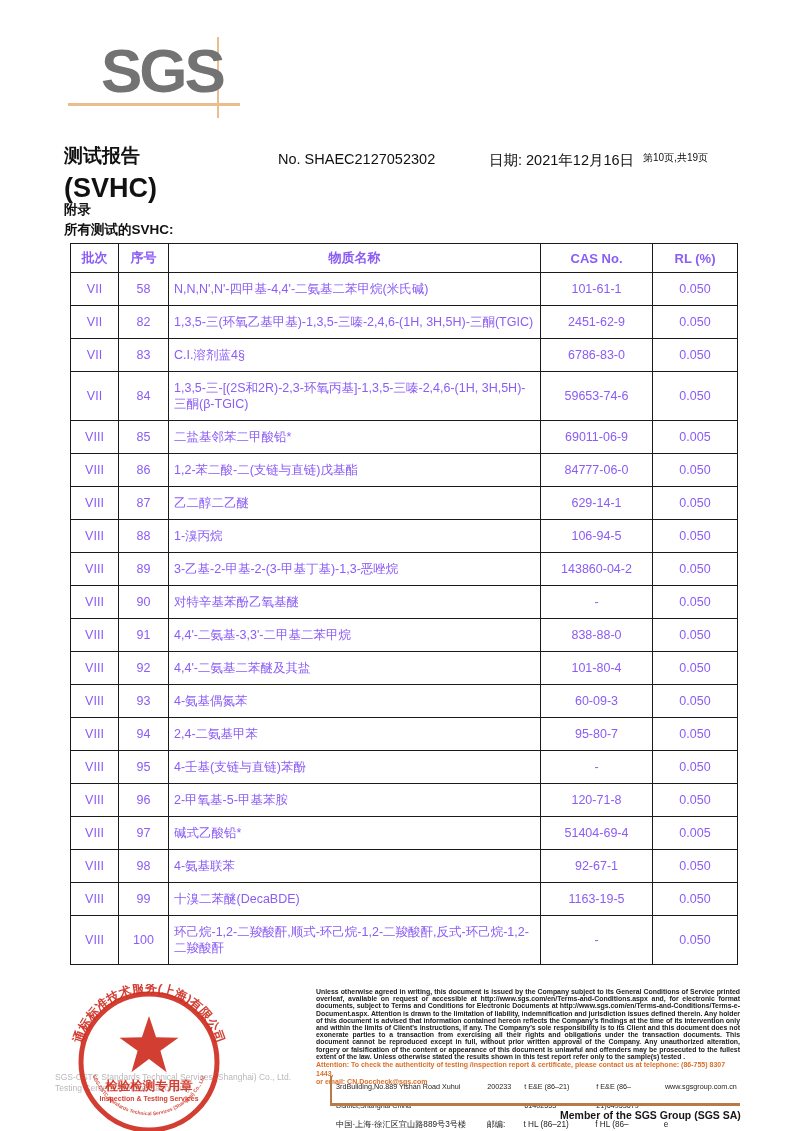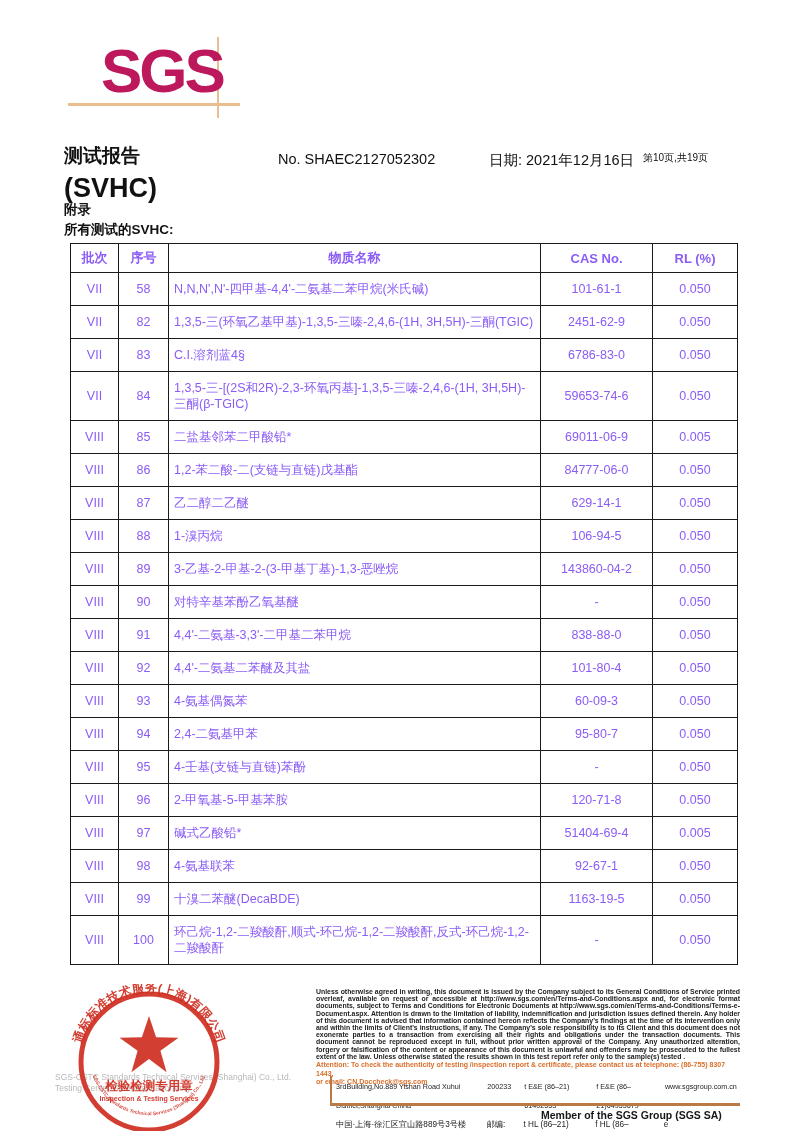--- a/index.html
+++ b/index.html
@@ -6,21 +6,21 @@
   html,body { background:#ffffff; }
   .page {
     position:relative; width:800px; height:1131px; margin:0 auto;
     background:#ffffff; overflow:hidden;
     font-family:"Liberation Sans","DejaVu Sans",sans-serif; color:#111;
   }
   
   .logo-text {
     position:absolute; left:101px; top:40px;
     font-size:62px; font-weight:800; letter-spacing:-3px;
-    color:#be185d; line-height:1;
+    color:#737373; line-height:1;
   }
   .logo-hline { position:absolute; left:68px; top:103px; width:172px; height:3px; background:#e9bd8e; }
   .logo-vline { position:absolute; left:217px; top:37px; width:2px; height:81px; background:#e9bd8e; }
   
   .title1 { position:absolute; left:64px; top:143px; font-size:19px; font-weight:bold; }
   .title2 { position:absolute; left:64px; top:173px; font-size:27px; font-weight:bold; }
   .report-no { position:absolute; left:278px; top:151px; font-size:14.5px; }
   .date     { position:absolute; left:489px; top:151px; font-size:14.5px; }
   .pageinfo { position:absolute; left:643px; top:151px; font-size:10px; }
   .annex    { position:absolute; left:64px; top:201px; font-size:13.5px; font-weight:bold; }
@@ -57,21 +57,21 @@
   .addr-block { position:absolute; left:336px; top:1077px; width:401px; font-size:7.2px; color:#1c1c1c; }
   .addr-row { display:flex; align-items:flex-start; line-height:19px; }
   .addr-row .c1 { width:172px; }
   .addr-row .c1b{ width:42px; }
   .addr-row .c2 { width:82px; }
   .addr-row .c3 { width:78px; }
   .addr-row .c4 { width:82px; text-align:left; }
   .addr-row.cn { font-size:8.2px; }
   .addr-vline { position:absolute; left:330px; top:1076px; width:2px; height:28px; background:#b97a45; }
   .addr-hline { position:absolute; left:330px; top:1103px; width:410px; height:3px; background:#b97a45; }
-  .member { position:absolute; left:541px; top:1109px; font-size:10.5px; font-weight:600; color:#161616;text-align:center; }
+  .member { position:absolute; left:560px; top:1109px; font-size:10.5px; font-weight:600; color:#161616;text-align:center; }
   .stamp text { font-family:"Liberation Sans","DejaVu Sans",sans-serif; }
 </style>
 </head>
 <body>
 
 <div class="page">
 
   <div class="logo-hline"></div>
   <div class="logo-vline"></div>
   <div class="logo-text">SGS</div>

